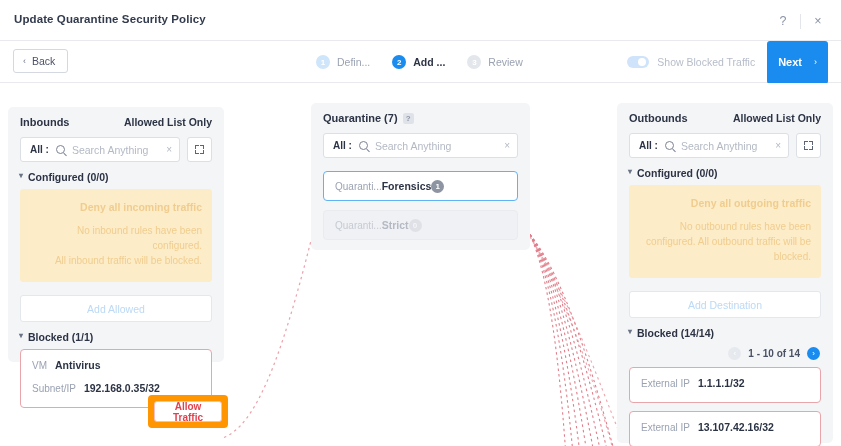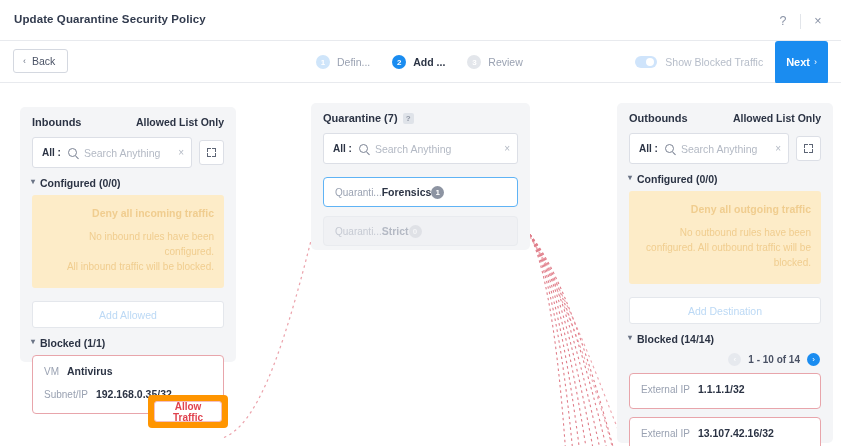--- a/index.html
+++ b/index.html
@@ -89,40 +89,40 @@
     width: 22px; height: 12px; border-radius: 6px;
     background: #cfe4fb; position: relative; cursor: pointer;
   }
   .toggle::after {
     content: ""; position: absolute; top: 2px; left: 11px;
     width: 8px; height: 8px; border-radius: 50%; background: #ffffff;
   }
   .toggle-label { font-size: 10.5px; color: #b6bdc9; white-space: nowrap; }
   .next-btn {
     height: 43px; padding: 0 11px;
-    display: flex; align-items: center; gap: 4px;
+    display: flex; align-items: center; gap: 12px;
     background: #1a8cf0; color: #ffffff;
     border: none; border-radius: 3px;
     font-size: 11px; font-weight: bold; cursor: pointer;
     font-family: "Liberation Sans", sans-serif;
   }
   .next-chev { font-size: 9px; font-weight: normal; }
 
   
   .canvas {
     position: absolute; left: 0; top: 83px;
     width: 841px; height: 363px;
     background: #ffffff;
   }
   .panel {
     position: absolute;
     background: #f4f5f7;
     border-radius: 5px;
   }
-  #panel-inbound  { left: 20px;   top: 24px; width: 216px; height: 255px; }
+  #panel-inbound  { left: 8px;   top: 24px; width: 216px; height: 255px; }
   #panel-mid      { left: 311px; top: 20px; width: 219px; height: 147px; }
   #panel-outbound { left: 617px; top: 20px; width: 216px; height: 340px; }
 
   .panel-head {
     position: relative; height: 28px; padding: 9px 12px 0 12px;
     display: flex; align-items: flex-start; justify-content: space-between;
   }
   .panel-title {
     font-size: 11px; font-weight: bold; color: #2b3344;
     display: flex; align-items: center; gap: 5px;
@@ -134,21 +134,21 @@
     font-size: 8px; line-height: 11px; text-align: center;
     font-weight: bold;
   }
 
   
   .search-row {
     display: flex; align-items: center; gap: 7px;
     padding: 2px 12px 0 12px;
   }
   .search-box {
-    flex: 1 1 auto; height: 31px;
+    flex: 1 1 auto; height: 25px;
     background: #ffffff; border: 1px solid #dcdfe6; border-radius: 3px;
     display: flex; align-items: center; padding: 0 7px 0 9px; gap: 7px;
   }
   .search-all {
     font-size: 10px; font-weight: bold; color: #2b3344; white-space: nowrap;
   }
   .mag {
     width: 9px; height: 9px; border: 1.3px solid #7b8394; border-radius: 50%;
     position: relative; flex: 0 0 auto;
   }

